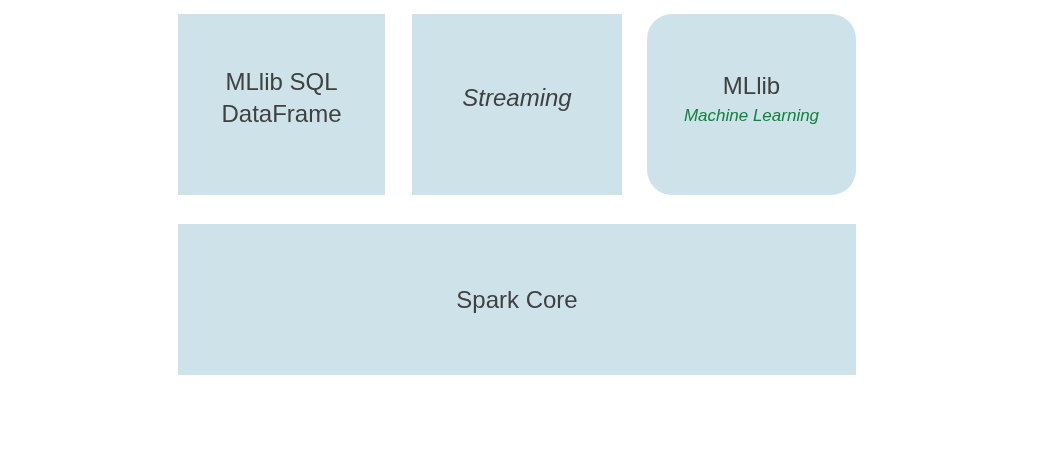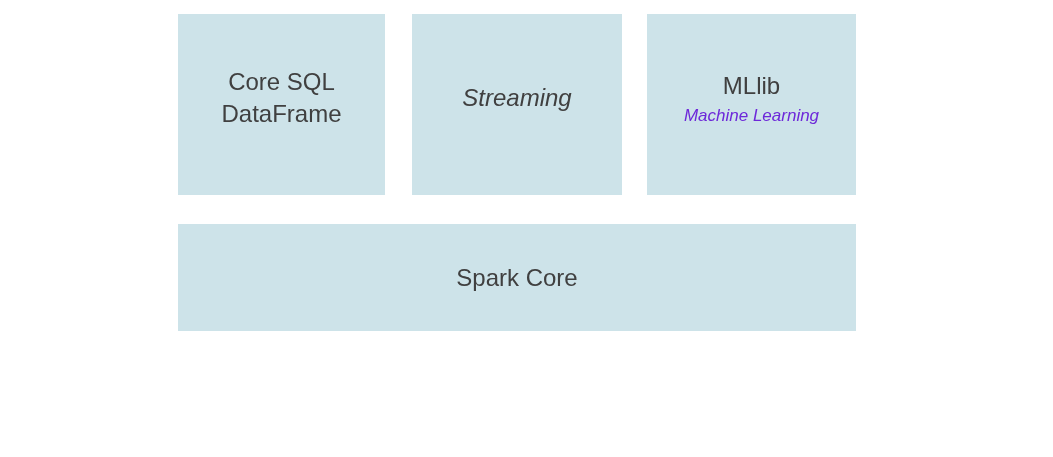--- a/index.html
+++ b/index.html
@@ -29,39 +29,39 @@
     font-size: 24px;
     line-height: 1.3;
     white-space: pre-line;
     color: #404040;
   }
   .box-subtitle {
     font-size: 17px;
     font-style: italic;
     line-height: 1.3;
     margin-top: 2px;
-    color: #6d28d9;
+    color: #15803d;
   }
   #box-spark-sql   { left: 178px; top: 14px;  width: 207px; height: 181px; }
   #box-streaming   { left: 412px; top: 14px;  width: 210px; height: 181px; font-style: italic; }
-  #box-mllib       { left: 647px; top: 14px;  width: 209px; height: 181px; }
-  #box-spark-core  { left: 178px; top: 224px; width: 678px; height: 107px; }
+  #box-mllib       { left: 647px; top: 14px;  width: 209px; height: 181px; border-radius: 25px; }
+  #box-spark-core  { left: 178px; top: 224px; width: 678px; height: 151px; }
   
   #box-spark-sql .box-title,
   #box-streaming .box-title,
   #box-mllib .box-title { position: relative; top: -2px; }
   #box-spark-sql, #box-streaming, #box-mllib { padding-bottom: 10px; box-sizing: border-box; }
 </style>
 </head>
 <body>
 
 <div class="canvas">
 
   <div class="box" id="box-spark-sql">
-    <div class="box-title">Core SQL
+    <div class="box-title">MLlib SQL
 DataFrame</div>
   </div>
 
   <div class="box" id="box-streaming">
     <div class="box-title">Streaming</div>
   </div>
 
   <div class="box" id="box-mllib">
     <div class="box-title">MLlib</div>
     <div class="box-subtitle">Machine Learning</div>

